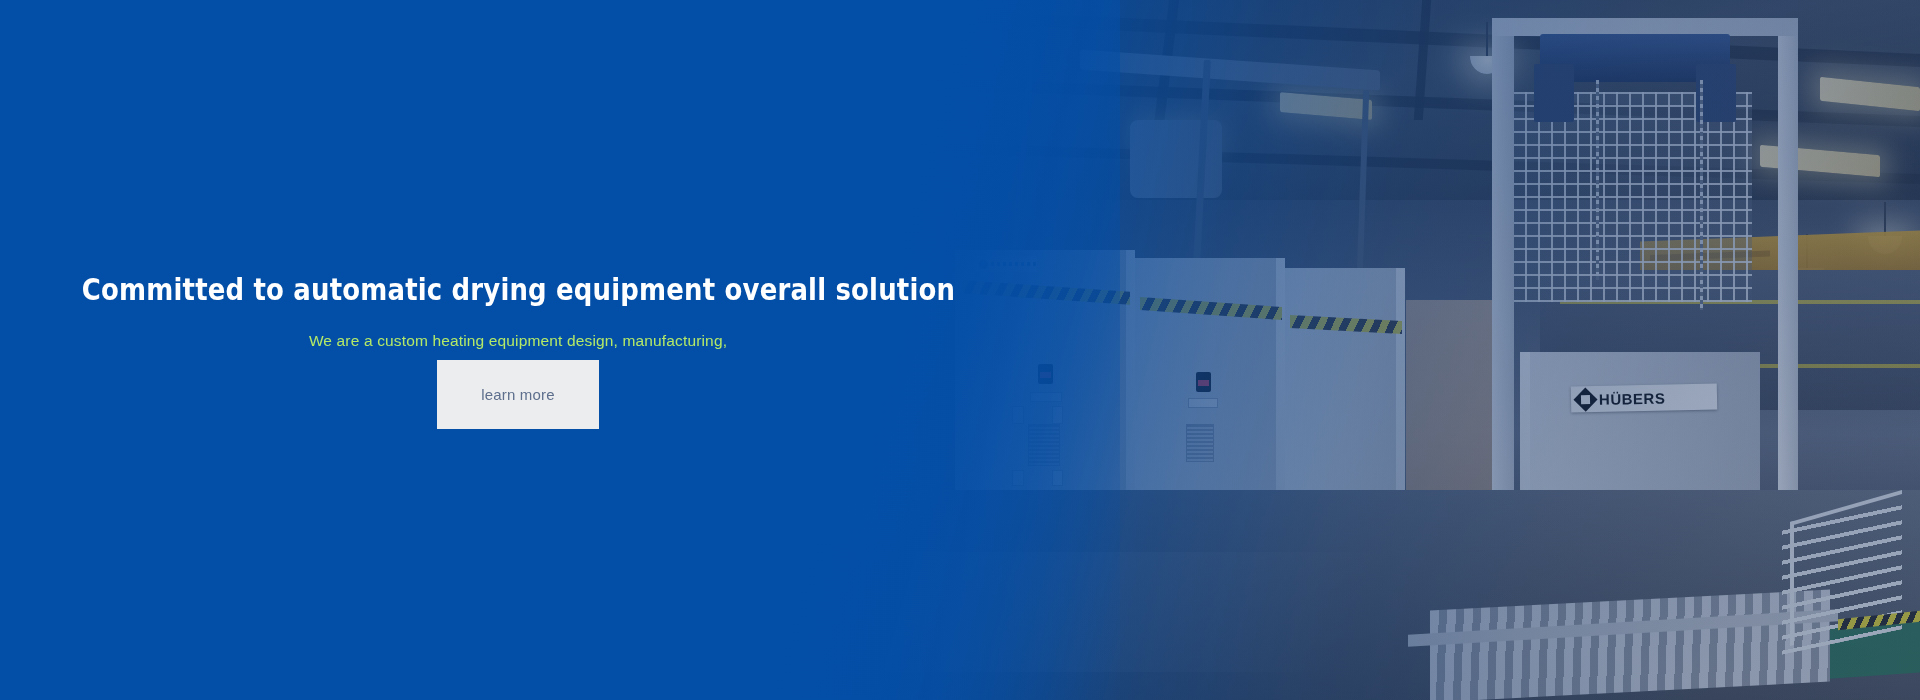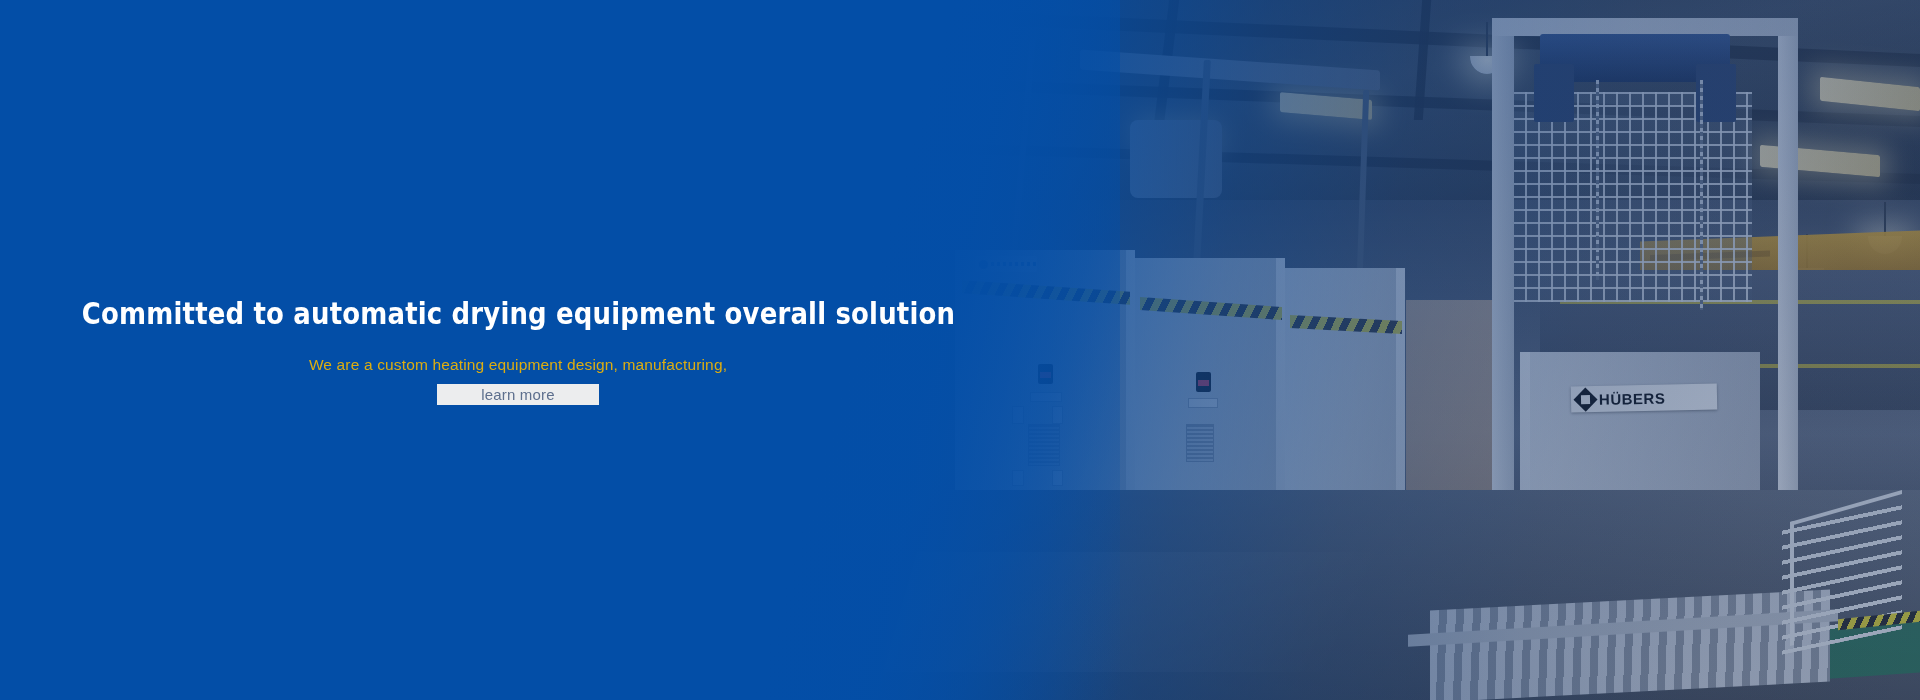--- a/index.html
+++ b/index.html
@@ -121,26 +121,26 @@
     background:linear-gradient(106deg,#034ea7 0%,#034ea7 72%,rgba(3,78,167,.55) 88%,rgba(3,78,167,0) 100%);}
 
   
   .content{position:absolute;left:0;top:0;width:1000px;height:700px;
     display:flex;flex-direction:column;align-items:center;justify-content:center;
     padding-left:36px;box-sizing:border-box;}
   .headline{
     font-family:"DejaVu Sans Condensed","Liberation Sans",sans-serif;
     font-size:31px;font-weight:600;color:#ffffff;letter-spacing:.2px;
     margin:0 0 26px 0;white-space:nowrap;transform:scaleX(.93);transform-origin:center;}
-  .sub{font-size:15.5px;color:#eab308;font-weight:400;line-height:1;margin:0 0 12px 0;
+  .sub{font-size:15.5px;color:#bef264;font-weight:400;line-height:1;margin:0 0 12px 0;
     letter-spacing:.15px;opacity:.95;text-align:center;}
   .sub.second{margin-bottom:30px;}
   .cta{display:inline-block;background:#ecedee;color:#5d6f8d;border:0;
     font-family:"Liberation Sans",sans-serif;font-size:15px;font-weight:400;
-    padding:3px 44px;cursor:pointer;line-height:1;letter-spacing:.2px;}
+    padding:27px 44px;cursor:pointer;line-height:1;letter-spacing:.2px;}
 </style>
 </head>
 <body>
 
 <div class="hero">
 
   <div class="photo">
 
     <div class="ceiling"></div>
     <div class="ceil-beam" style="left:860px;top:30px;width:1060px;height:13px;transform:skewY(2.6deg);"></div>

